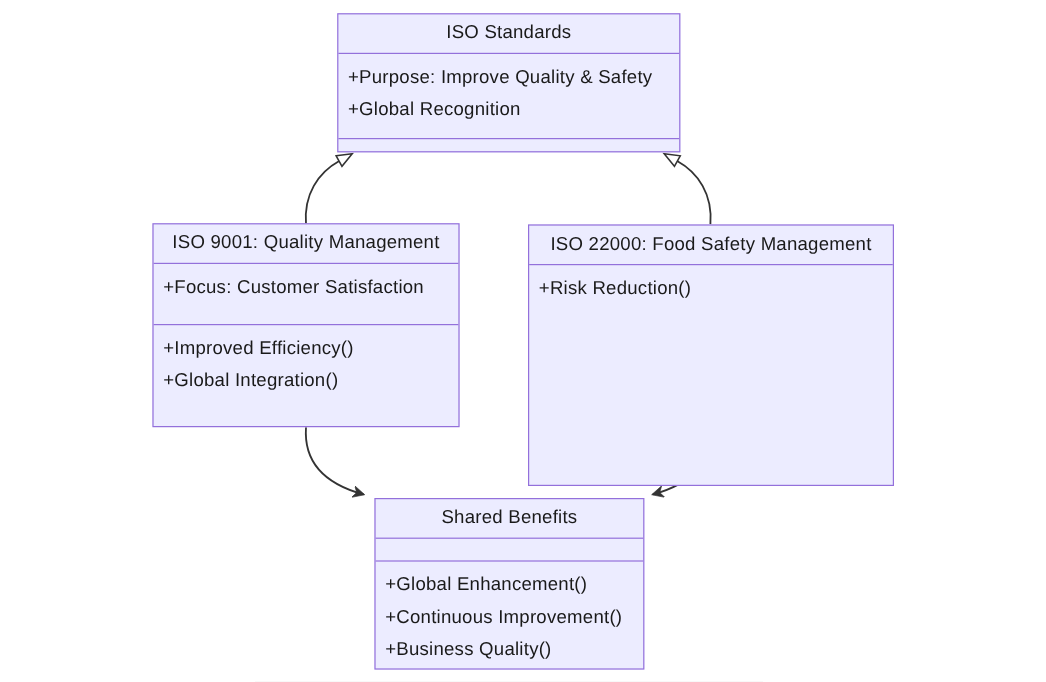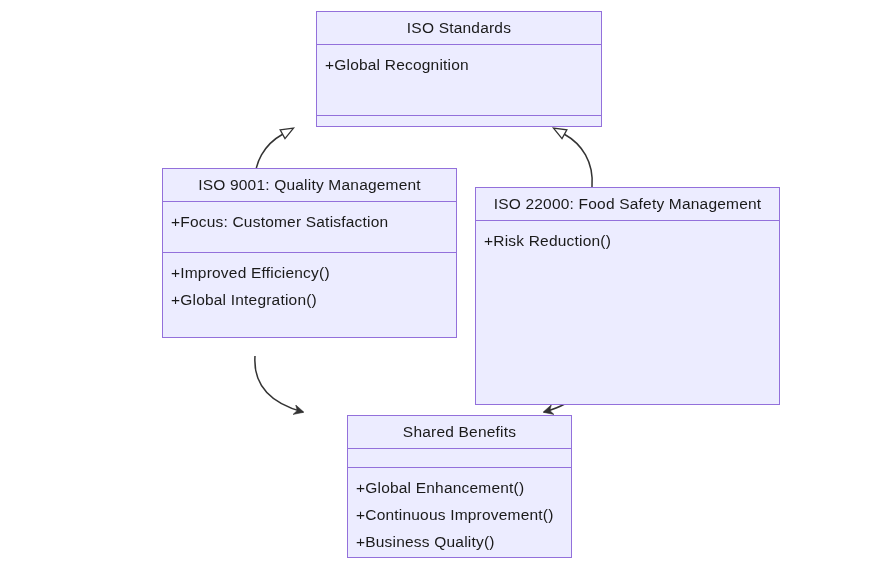--- a/index.html
+++ b/index.html
@@ -20,21 +20,21 @@
   }
   .edges{position:absolute;left:0;top:0;z-index:1;}
   .edge{fill:none;stroke:var(--line-color);stroke-width:1.5;}
   .tri-head{fill:var(--canvas-bg);stroke:var(--line-color);stroke-width:1.3;}
   .arrow-head{fill:var(--line-color);stroke:var(--line-color);stroke-width:0.5;}
   .class-box{
     position:absolute;z-index:2;
     background:var(--box-fill);
     border:1.5px solid var(--box-border);
     box-sizing:border-box;
-    display:flex;flex-direction:column;margin-left:35px;
+    display:flex;flex-direction:column;
   }
   .class-header{
     height:32px;flex:0 0 32px;
     display:flex;align-items:center;justify-content:center;
     font-size:15.5px;letter-spacing:0.2px;
     white-space:nowrap;
   }
   .class-section{
     border-top:1.5px solid var(--box-border);
     padding:6px 8px 0 8px;
@@ -63,26 +63,27 @@
     </defs>
     <path class="edge" marker-end="url(#tri)" d="M255,187 C253,162 265,144 283,134"></path>
     <path class="edge" marker-end="url(#tri)" d="M592,187 C594,162 582,144 564,134"></path>
     <path class="edge" marker-end="url(#arrow)" d="M255,356 C253,385 270,403 303,412"></path>
     <path class="edge" marker-end="url(#arrow)" d="M592,356 C594,385 577,403 544,412"></path>
   </svg>
 
   <div class="class-box" style="left:281px;top:11px;width:286px;height:116px">
     <div class="class-header">ISO Standards</div>
     <div class="class-section grow">
+      <div class="member-line">+Purpose: Improve Quality &amp; Safety</div>
       <div class="member-line">+Global Recognition</div>
     </div>
     <div class="class-section empty" style="flex:0 0 10px"></div>
   </div>
 
-  <div class="class-box" style="left:127px;top:168px;width:295px;height:170px">
+  <div class="class-box" style="left:127px;top:186px;width:256px;height:170px">
     <div class="class-header">ISO 9001: Quality Management</div>
     <div class="class-section" style="flex:0 0 44px">
       <div class="member-line">+Focus: Customer Satisfaction</div>
     </div>
     <div class="class-section grow">
       <div class="member-line">+Improved Efficiency()</div>
       <div class="member-line">+Global Integration()</div>
     </div>
   </div>
 

